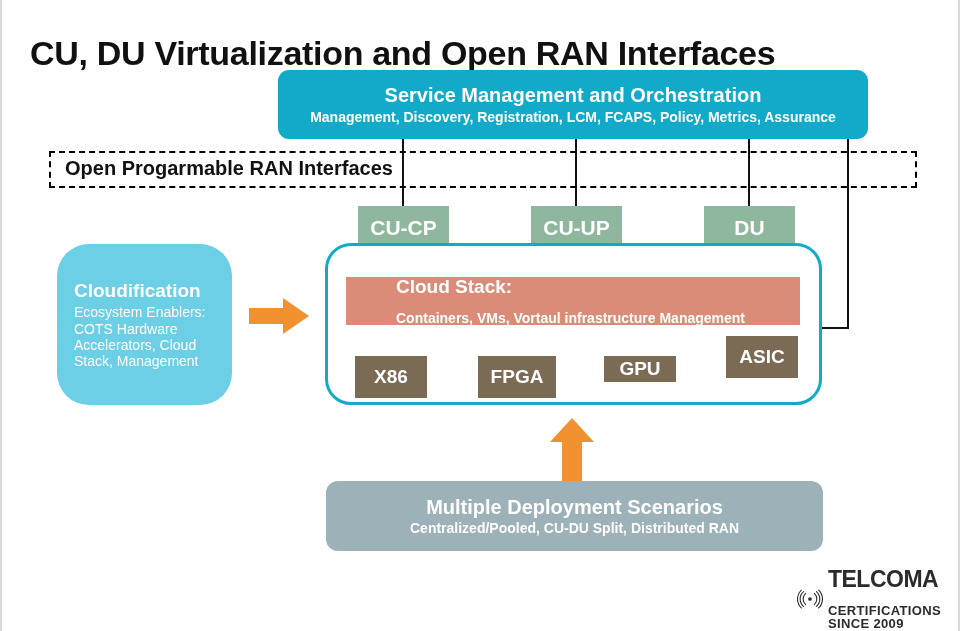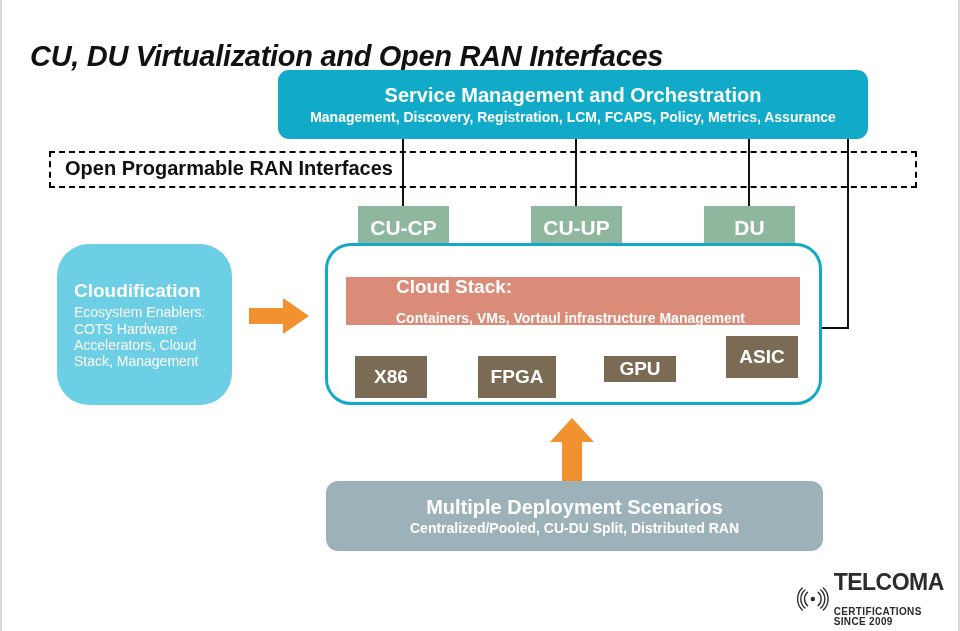--- a/index.html
+++ b/index.html
@@ -12,23 +12,23 @@
     box-sizing:border-box;
   }
   .canvas{
     position:absolute;inset:0;
     border-left:2px solid #d9d9d9;
     border-right:2px solid #d9d9d9;
     box-sizing:border-box;
   }
   
   .title{
-    position:absolute;left:28px;top:40px;
-    font-size:29px;font-weight:bold;color:#111111;
-    letter-spacing:-0.3px;white-space:nowrap;font-style:italic;
+    position:absolute;left:28px;top:34px;
+    font-size:34px;font-weight:bold;color:#111111;
+    letter-spacing:-0.3px;white-space:nowrap;
   }
   
   .box{position:absolute;box-sizing:border-box;display:flex;
        flex-direction:column;align-items:center;justify-content:center;
        text-align:right;color:#ffffff;}
   .box .hd{font-weight:bold;line-height:1.12;}
   .box .sb{line-height:1.15;}
 
   
   #smo{
@@ -108,21 +108,21 @@
   #deployment .hd{font-size:20px;}
   #deployment .sb{font-size:14px;font-weight:bold;margin-top:2px;}
 
   
   #logo{
     position:absolute;left:795px;top:578px;width:150px;height:42px;
     display:flex;align-items:center;gap:5px;
   }
   #logo .wordmark{display:flex;flex-direction:column;line-height:1;}
   #logo .brand{font-size:23px;font-weight:bold;color:#2b2b2b;letter-spacing:-0.5px;}
-  #logo .tag{font-size:10px;font-weight:bold;color:#2b2b2b;letter-spacing:0.35px;margin-top:13px;}
+  #logo .tag{font-size:13px;font-weight:bold;color:#2b2b2b;letter-spacing:0.35px;margin-top:13px;}
 </style>
 </head>
 <body>
 
 <div class="canvas">
 
   <div class="title">CU, DU Virtualization and Open RAN Interfaces</div>
 
   <div class="box" id="smo">
     <div class="hd">Service Management and Orchestration</div>

